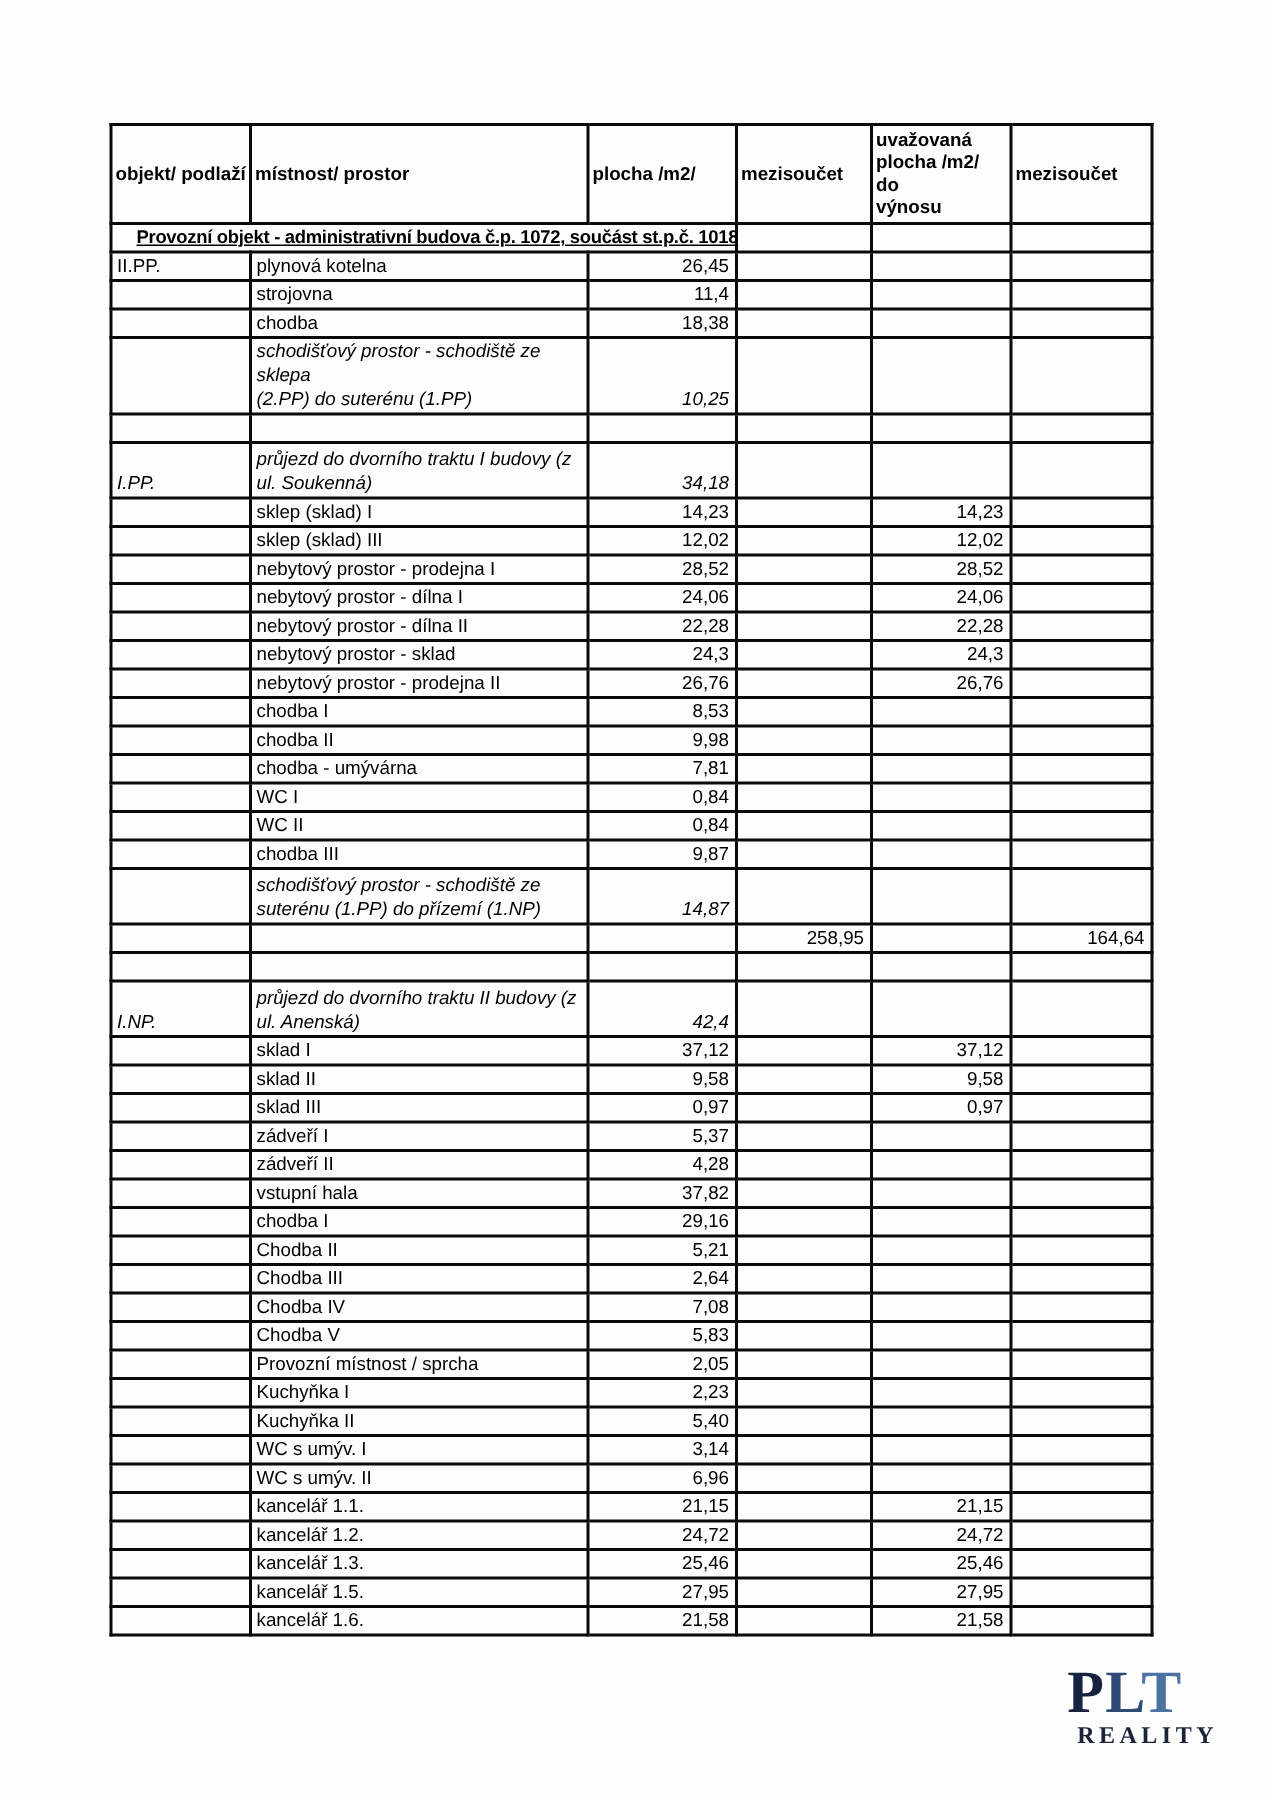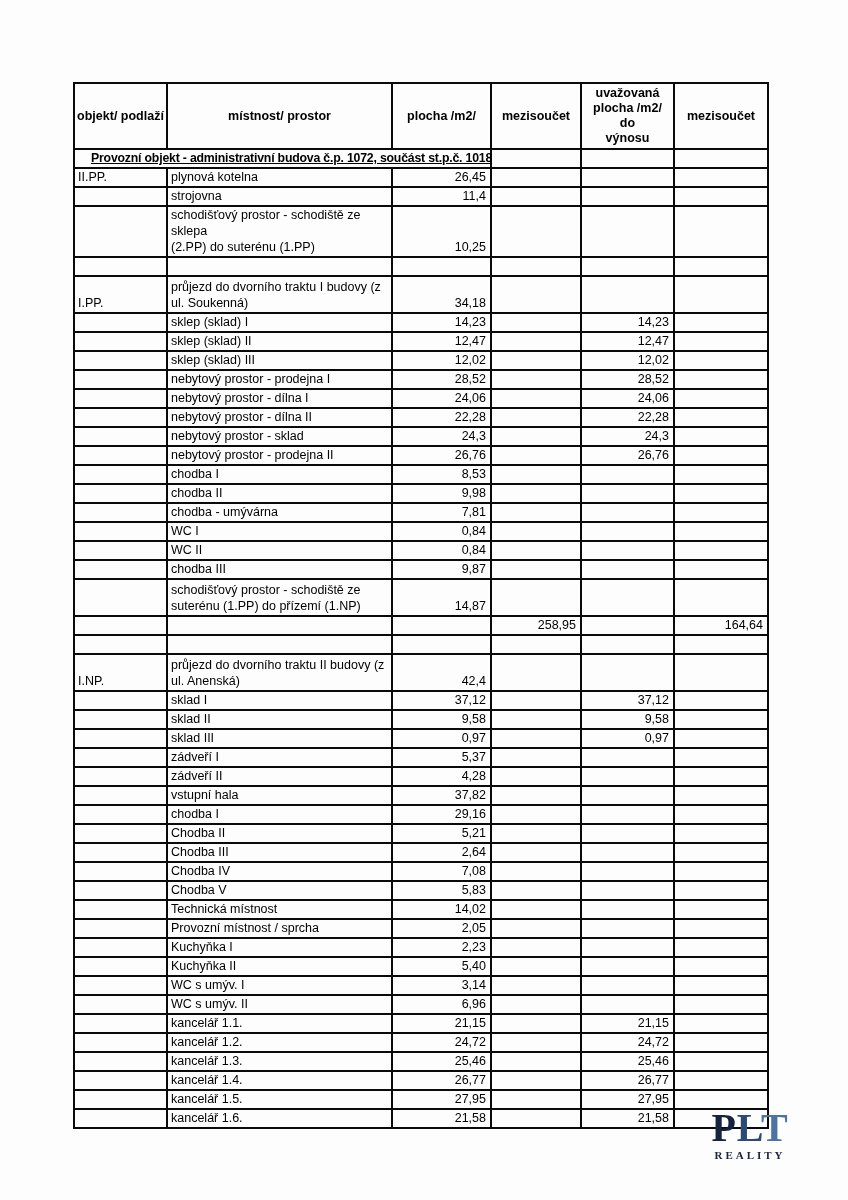--- a/index.html
+++ b/index.html
@@ -27,33 +27,34 @@
   .area-table th, .area-table td {
     border: 2px solid #0a0a0a;
     padding: 0 3px 1px 3px;
     font-size: 12.5px;
     line-height: 16px;
     vertical-align: bottom;
     overflow: hidden;
   }
   .area-table thead th {
     height: 50px;
-    text-align: center;
+    text-align: left;
     vertical-align: middle;
     font-weight: bold;
     white-space: pre-line;
     line-height: 15px;
     padding: 2px;
     overflow: visible;
   }
   .area-table tbody td {
     height: 16px;
   }
   .area-table tr.tall td {
     height: 34px;
+    font-style: italic;
   }
   .area-table tr.section-row td {
     height: 12px;
   }
   .area-table td.section-cell {
     font-weight: bold;
     white-space: nowrap;
     overflow: visible;
     vertical-align: middle;
     padding-left: 2px;
@@ -81,24 +82,25 @@
     user-select: none;
   }
   .logo-plt {
     font-size: 40px;
     line-height: 48px;
     font-weight: bold;
     letter-spacing: 1px;
   }
   .logo-reality {
     margin-top: -3px;
-    font-size: 11px;
+    font-size: 16px;
     font-weight: bold;
     letter-spacing: 3px;
     color: #1a2338;
+    text-align: right;
   }
 </style>
 </head>
 <body>
 
 <div class="page">
 
   <table class="area-table">
     <colgroup>
       <col style="width:93px">
@@ -136,20 +138,28 @@
           <td class="num"></td>
         </tr>
         <tr>
           <td></td>
           <td class="room">strojovna</td>
           <td class="num">11,4</td>
           <td class="num"></td>
           <td class="num"></td>
           <td class="num"></td>
         </tr>
+        <tr>
+          <td></td>
+          <td class="room">chodba</td>
+          <td class="num">18,38</td>
+          <td class="num"></td>
+          <td class="num"></td>
+          <td class="num"></td>
+        </tr>
         <tr class="tall">
           <td></td>
           <td class="room">schodišťový prostor - schodiště ze sklepa
 (2.PP) do suterénu (1.PP)</td>
           <td class="num">10,25</td>
           <td class="num"></td>
           <td class="num"></td>
           <td class="num"></td>
         </tr>
         <tr>
@@ -172,28 +182,20 @@
         <tr>
           <td></td>
           <td class="room">sklep (sklad) I</td>
           <td class="num">14,23</td>
           <td class="num"></td>
           <td class="num">14,23</td>
           <td class="num"></td>
         </tr>
         <tr>
           <td></td>
-          <td class="room">sklep (sklad) II</td>
-          <td class="num">12,47</td>
-          <td class="num"></td>
-          <td class="num">12,47</td>
-          <td class="num"></td>
-        </tr>
-        <tr>
-          <td></td>
           <td class="room">sklep (sklad) III</td>
           <td class="num">12,02</td>
           <td class="num"></td>
           <td class="num">12,02</td>
           <td class="num"></td>
         </tr>
         <tr>
           <td></td>
           <td class="room">nebytový prostor - prodejna I</td>
           <td class="num">28,52</td>
@@ -398,28 +400,20 @@
         <tr>
           <td></td>
           <td class="room">Chodba V</td>
           <td class="num">5,83</td>
           <td class="num"></td>
           <td class="num"></td>
           <td class="num"></td>
         </tr>
         <tr>
           <td></td>
-          <td class="room">Technická místnost</td>
-          <td class="num">14,02</td>
-          <td class="num"></td>
-          <td class="num"></td>
-          <td class="num"></td>
-        </tr>
-        <tr>
-          <td></td>
           <td class="room">Provozní místnost / sprcha</td>
           <td class="num">2,05</td>
           <td class="num"></td>
           <td class="num"></td>
           <td class="num"></td>
         </tr>
         <tr>
           <td></td>
           <td class="room">Kuchyňka I</td>
           <td class="num">2,23</td>
@@ -466,28 +460,20 @@
           <td class="num"></td>
           <td class="num">24,72</td>
           <td class="num"></td>
         </tr>
         <tr>
           <td></td>
           <td class="room">kancelář 1.3.</td>
           <td class="num">25,46</td>
           <td class="num"></td>
           <td class="num">25,46</td>
-          <td class="num"></td>
-        </tr>
-        <tr>
-          <td></td>
-          <td class="room">kancelář 1.4.</td>
-          <td class="num">26,77</td>
-          <td class="num"></td>
-          <td class="num">26,77</td>
           <td class="num"></td>
         </tr>
         <tr>
           <td></td>
           <td class="room">kancelář 1.5.</td>
           <td class="num">27,95</td>
           <td class="num"></td>
           <td class="num">27,95</td>
           <td class="num"></td>
         </tr>

